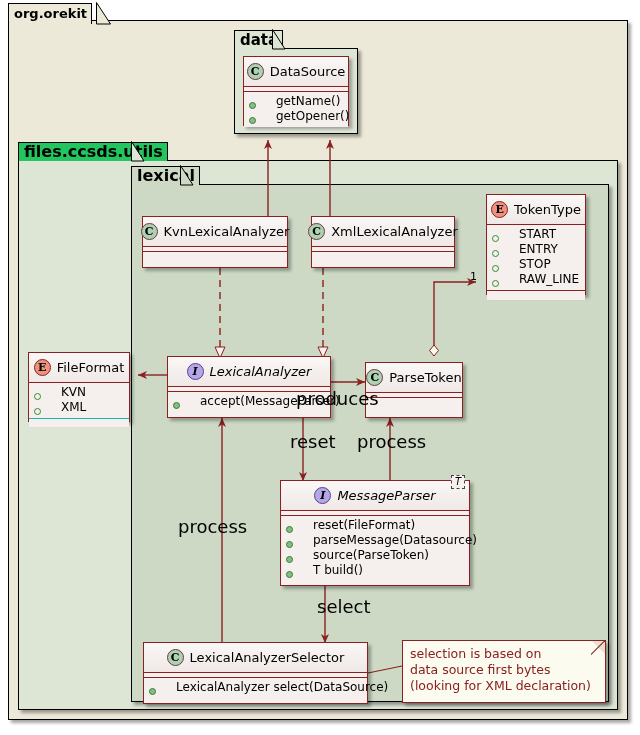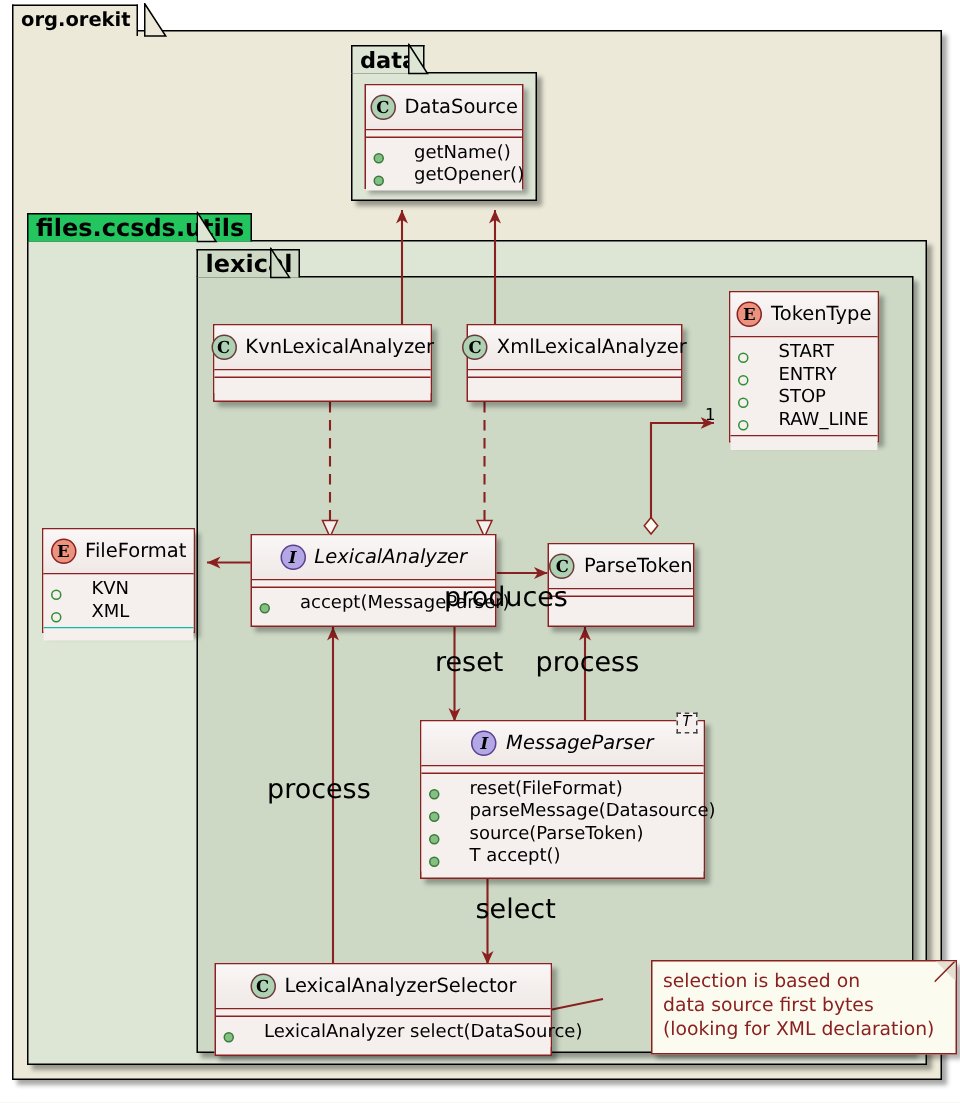--- a/index.html
+++ b/index.html
@@ -139,21 +139,20 @@
   }
 
   
   .note {
     position: absolute;
     box-sizing: border-box;
     background: #fbfbef;
     border: 1px solid #8b2020;
     box-shadow: 3px 3px 3px rgba(0,0,0,0.3);
     z-index: 6;
-    margin-left: 32px;
   }
   .note-text {
     font-size: 12.5px;
     color: #8b2020;
     line-height: 16px;
     padding: 5px 7px;
     white-space: pre-line;
   }
   .note-fold {
     position: absolute;
@@ -416,21 +415,21 @@
       <div class="member">
         <span class="dot dot-pub"></span>
         <span>parseMessage(Datasource)</span>
       </div>
       <div class="member">
         <span class="dot dot-pub"></span>
         <span>source(ParseToken)</span>
       </div>
       <div class="member">
         <span class="dot dot-pub"></span>
-        <span>T accept()</span>
+        <span>T build()</span>
       </div>
     </div>
   </div>
 
   <div class="node" style="left:143px; top:642px; width:225px; height:62px;">
     <div class="node-header">
       <span class="circ circ-C">C</span>
       <span class="node-name">LexicalAnalyzerSelector</span>
     </div>
     <div class="node-sep"></div>

